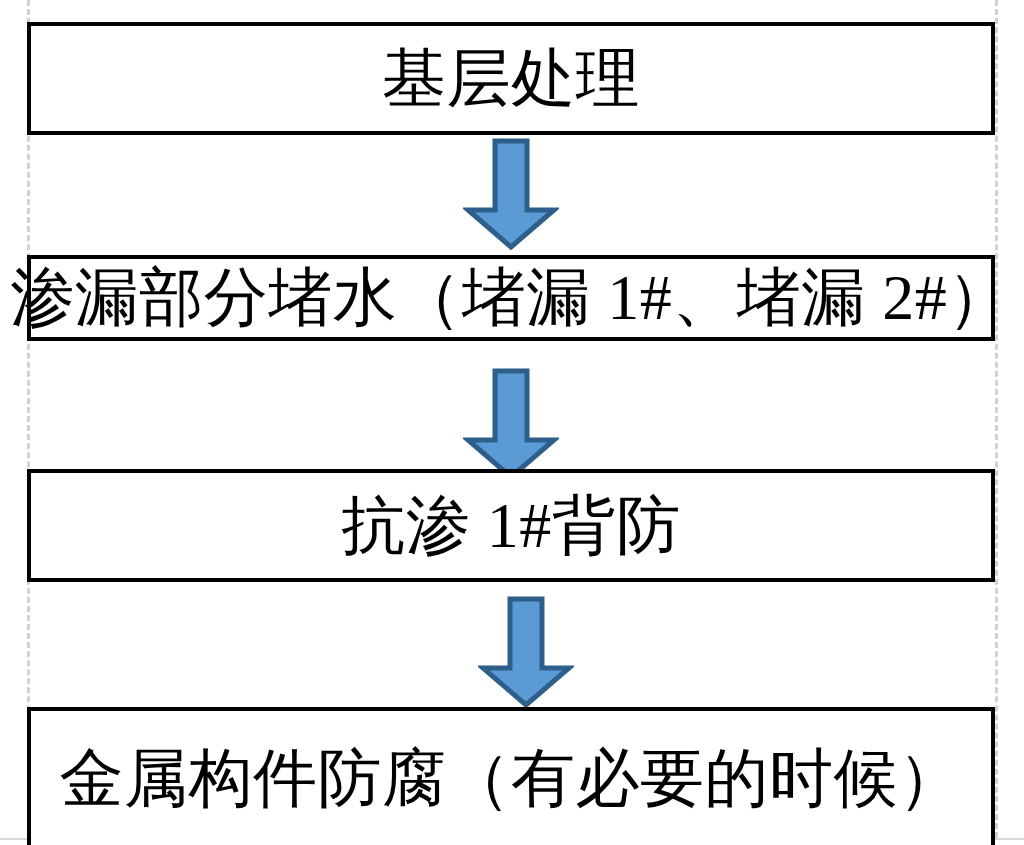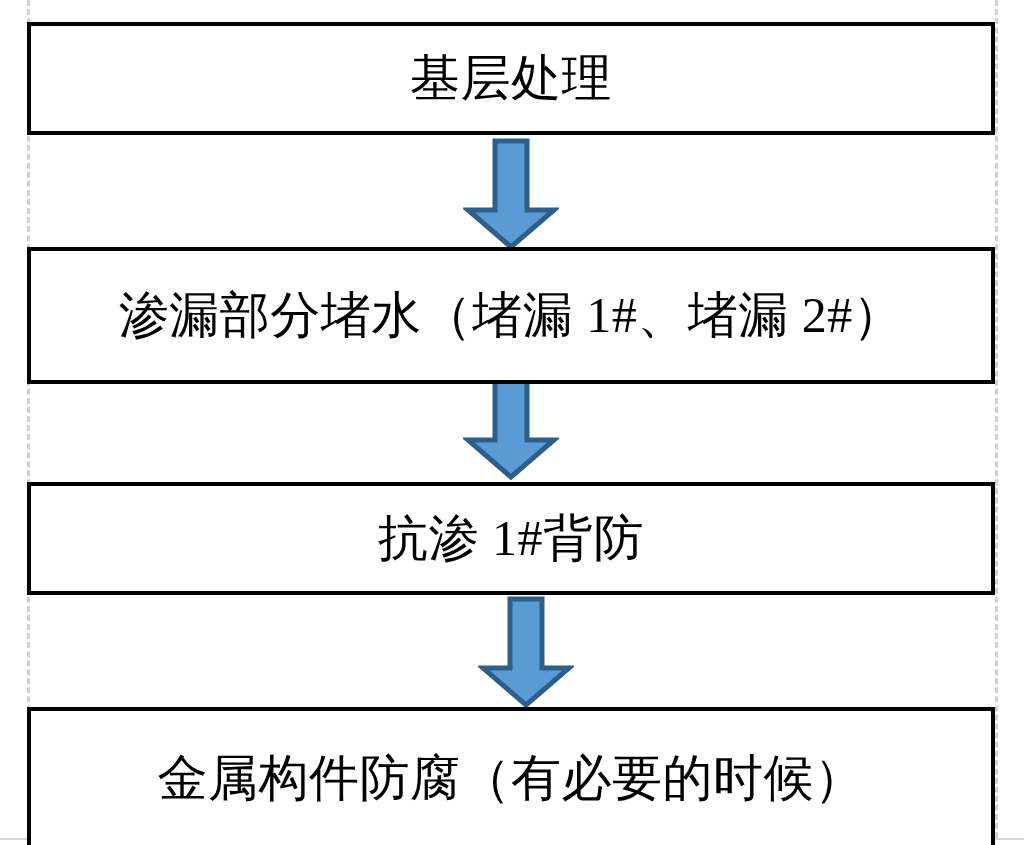--- a/index.html
+++ b/index.html
@@ -51,31 +51,31 @@
     box-sizing: border-box;
     background: #ffffff;
     border: 4px solid #000000;
     display: flex;
     align-items: center;
     justify-content: center;
     z-index: 3;
   }
   .flow-box .box-label {
     font-family: "Liberation Serif", "DejaVu Serif", serif;
-    font-size: 50px;
+    font-size: 64px;
     line-height: 1.05;
     color: #000000;
     letter-spacing: 0.5px;
     white-space: nowrap;
     text-align: center;
   }
 
   #box-1 { top: 22px;  height: 113px; }
-  #box-2 { top: 247px; height: 137px; }
-  #box-3 { top: 482px; height: 113px; }
+  #box-2 { top: 255px; height: 86px; }
+  #box-3 { top: 469px; height: 113px; }
   #box-4 { top: 707px; height: 143px; }
 
   
   .connector-arrow {
     position: absolute;
     width: 96px;
     height: 112px;
     z-index: 2;
   }
   .connector-arrow svg {

